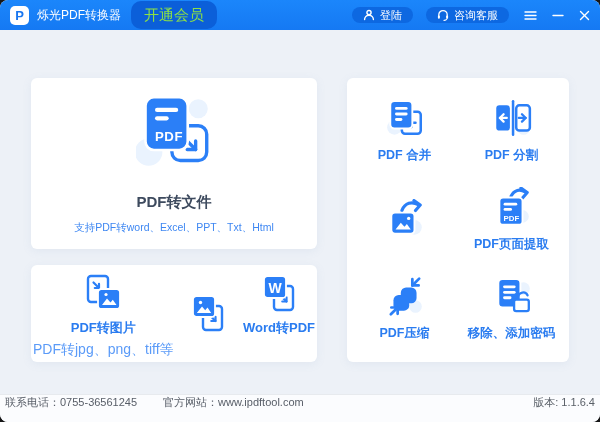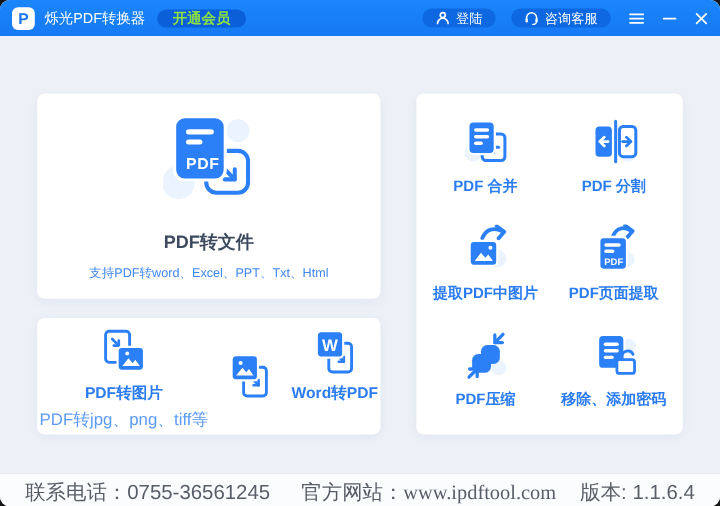--- a/index.html
+++ b/index.html
@@ -3,43 +3,43 @@
 <meta charset="utf-8">
 <style>
   html,body{margin:0;padding:0;}
   body{width:600px;height:422px;background:#161616;font-family:"Liberation Sans",sans-serif;overflow:hidden;}
   .window{width:600px;height:422px;border-radius:8px;overflow:hidden;display:flex;flex-direction:column;background:#edf1f7;}
 
   
   .titlebar{height:30px;flex:none;background:linear-gradient(180deg,#1b86fb,#1579f3);display:flex;align-items:center;padding:0 10px;}
   .logo{width:19px;height:19px;background:#fff;border-radius:5px;color:#1876f0;font-weight:bold;font-size:13px;line-height:19px;text-align:center;flex:none;}
   .app-title{color:#fff;font-size:12px;margin:0 10px 0 8px;white-space:nowrap;}
-  .vip{height:15px;padding:0 13px;border-radius:10px;background:#0b5fd9;color:#8ce045;font-size:12px;border:none;display:flex;align-items:center;cursor:pointer;white-space:nowrap;font-weight:bold;}
+  .vip{height:28px;padding:0 13px;border-radius:10px;background:#0b5fd9;color:#8ce045;font-size:15px;border:none;display:flex;align-items:center;cursor:pointer;white-space:nowrap;}
   .tb-right{margin-left:auto;display:flex;align-items:center;}
   .pill{height:16px;padding:0 11px;border-radius:10px;background:#0d68e1;color:#fff;font-size:11px;display:flex;align-items:center;gap:5px;border:none;margin-left:13px;cursor:pointer;white-space:nowrap;}
   .ctl{margin-left:15px;display:flex;align-items:center;cursor:pointer;height:30px;}
 
   
   .main{flex:1;display:flex;padding:48px 31px 32px;gap:30px;min-height:0;}
   .card{background:#fff;border-radius:6px;box-shadow:0 2px 10px rgba(120,145,190,.10);}
   .left-col{width:286px;flex:none;display:flex;flex-direction:column;gap:16px;}
   .big-card{flex:1;display:flex;flex-direction:column;align-items:center;justify-content:center;cursor:pointer;}
   .big-title{font-size:15px;font-weight:bold;color:#3d4a5e;margin-top:24px;}
   .big-sub{font-size:10.5px;color:#3e87f2;margin-top:9px;}
   .small-card{height:97px;display:flex;align-items:center;padding:0 2px;}
   .tool{flex:1;display:flex;flex-direction:column;align-items:center;cursor:pointer;}
   .tool-label{font-size:13px;color:#2a7cf0;font-weight:bold;margin-top:5px;white-space:nowrap;}
   .tool-sub{font-size:14px;color:#5b9bf8;margin-top:4px;height:12px;white-space:nowrap;}
   .right-card{flex:1;display:grid;grid-template-columns:1fr 1fr;grid-template-rows:1fr 1fr 1fr;padding:8px 4px;}
   .rtool{display:flex;flex-direction:column;align-items:center;justify-content:center;cursor:pointer;}
   .rtool .tool-label{font-size:12.5px;margin-top:7px;}
 
   
-  .footer{height:27px;flex:none;background:#fbfcfe;border-top:1px solid #e7eaee;display:flex;align-items:flex-end;padding:0 21px;font-size:17px;color:#575d67;}
-  .footer .website{margin-left:26px;font-family:Liberation Serif, serif;}
+  .footer{height:27px;flex:none;background:#fbfcfe;border-top:1px solid #e7eaee;display:flex;align-items:flex-start;padding:0 5px;font-size:11px;color:#575d67;}
+  .footer .website{margin-left:26px;}
   .footer .version{margin-left:auto;color:#5a6068;}
 </style>
 </head>
 <body>
 
 <div class="window">
 
   <div class="titlebar">
     <div class="logo">P</div>
     <span class="app-title">烁光PDF转换器</span>
@@ -194,21 +194,20 @@
 
       <div class="rtool">
         <svg width="42" height="42" viewBox="0 0 40 40">
           <circle cx="29" cy="27" r="7" fill="#eaf3fe"></circle>
           <path d="M17 11 C20 3.5 26.5 2 33 5.5" fill="none" stroke="#2b7ff7" stroke-width="3" stroke-linecap="round"></path>
           <path d="M28.5 1.5 L34.5 5.8 L30 11" fill="none" stroke="#2b7ff7" stroke-width="3" stroke-linecap="round" stroke-linejoin="round"></path>
           <rect x="7" y="13" width="22" height="20" rx="3.5" fill="#2b7ff7" stroke="#fff" stroke-width="1.8"></rect>
           <path d="M11 29 L16 22.5 L19.5 26.5 L21.8 23.8 L25.5 29 Z" fill="#fff"></path>
           <circle cx="23.5" cy="18.5" r="1.6" fill="#fff"></circle>
         </svg>
-        <div class="tool-label">提取PDF中图片</div>
       </div>
 
       <div class="rtool">
         <svg width="42" height="42" viewBox="0 0 40 40">
           <circle cx="30" cy="28" r="6" fill="#eaf3fe"></circle>
           <path d="M19 9 C22 2.5 27.5 1.5 33 5" fill="none" stroke="#2b7ff7" stroke-width="3" stroke-linecap="round"></path>
           <path d="M28.5 1 L34.5 5.2 L30 10.5" fill="none" stroke="#2b7ff7" stroke-width="3" stroke-linecap="round" stroke-linejoin="round"></path>
           <rect x="8" y="10" width="22" height="26" rx="3.5" fill="#2b7ff7" stroke="#fff" stroke-width="1.8"></rect>
           <rect x="12" y="15" width="13" height="2.7" rx="1.35" fill="#fff"></rect>
           <rect x="12" y="20" width="8" height="2.7" rx="1.35" fill="#fff"></rect>

